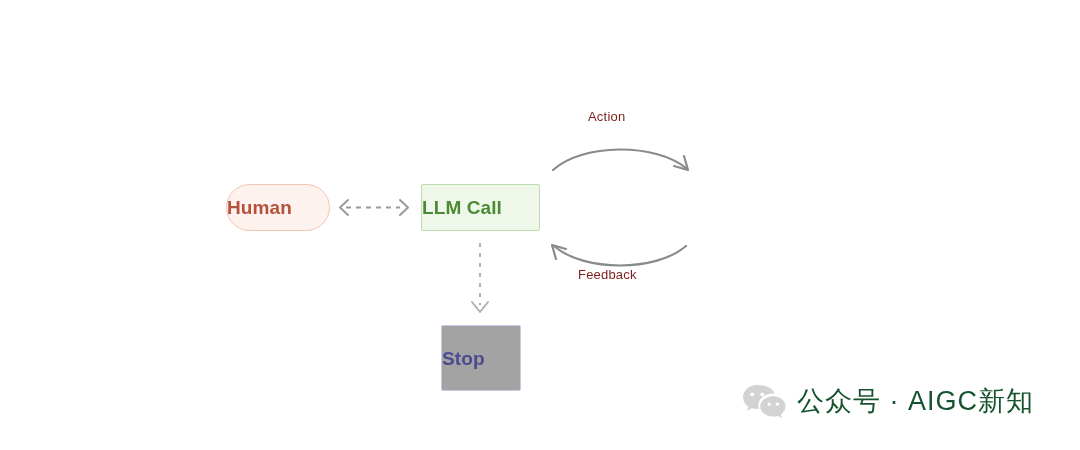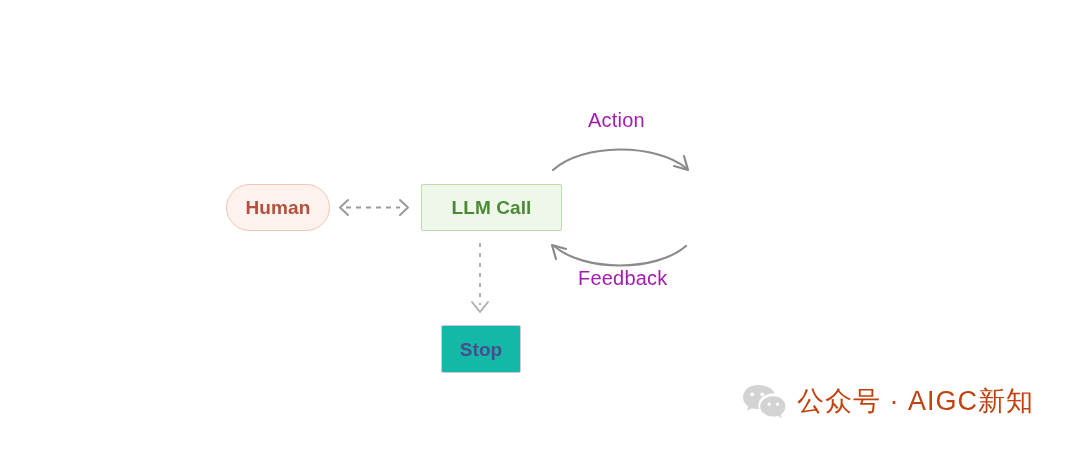--- a/index.html
+++ b/index.html
@@ -27,21 +27,20 @@
     width: 1080px;
     height: 450px;
     pointer-events: none;
   }
 
   
   .node {
     position: absolute;
     display: flex;
     align-items: center;
-    justify-content: center;
     box-sizing: border-box;
     white-space: nowrap;
     letter-spacing: 0.1px;
   }
   .node-label {
     font-weight: bold;
     font-size: 19px;
     line-height: 1;
   }
 
@@ -54,21 +53,21 @@
     background: #fdf2ee;
     border: 1.4px solid #f0c5b4;
     border-radius: 24px;
   }
   #node-human .node-label { color: #b5503c; }
 
   
   #node-llm-call {
     left: 421px;
     top: 184px;
-    width: 141px;
+    width: 119px;
     height: 47px;
     background: #eef7e9;
     border: 1.4px solid #bcdcae;
     border-radius: 2px;
   }
   #node-llm-call .node-label { color: #4b8a34; }
 
   
   #node-environment {
     left: 702px;
@@ -79,32 +78,32 @@
     border: 1.4px solid #f0c5b4;
     border-radius: 24px;
   }
   #node-environment .node-label { color: #b5503c; }
 
   
   #node-stop {
     left: 441px;
     top: 325px;
     width: 80px;
-    height: 48px;
-    background: #14b8a6;
+    height: 66px;
+    background: #a3a3a3;
     border: 1.4px solid #c9c7e6;
     border-radius: 2px;
   }
   #node-stop .node-label { color: #4c4a90; }
 
   
   .edge-label {
     position: absolute;
-    font-size: 20px;
-    color: #a21caf;
+    font-size: 13px;
+    color: #7f1d1d;
     line-height: 1;
     white-space: nowrap;
     letter-spacing: 0.2px;
     text-align: center;
   }
   #label-action {
     left: 588px;
     top: 110px;
   }
   #label-feedback {
@@ -117,21 +116,21 @@
     position: absolute;
     left: 742px;
     top: 383px;
     display: flex;
     align-items: center;
     gap: 11px;
     opacity: 1;
   }
   #watermark-text {
     font-size: 27px;
-    color: #c2410c;
+    color: #14532d;
     line-height: 1;
     letter-spacing: 1px;
     white-space: nowrap;
   }
   #watermark-logo { display: block; }
 </style>
 </head>
 <body>
 
 <div id="canvas">

